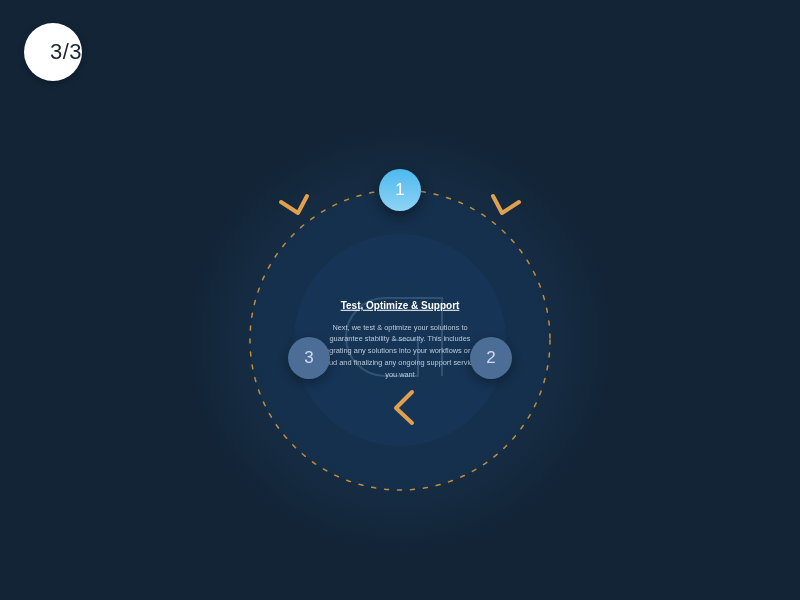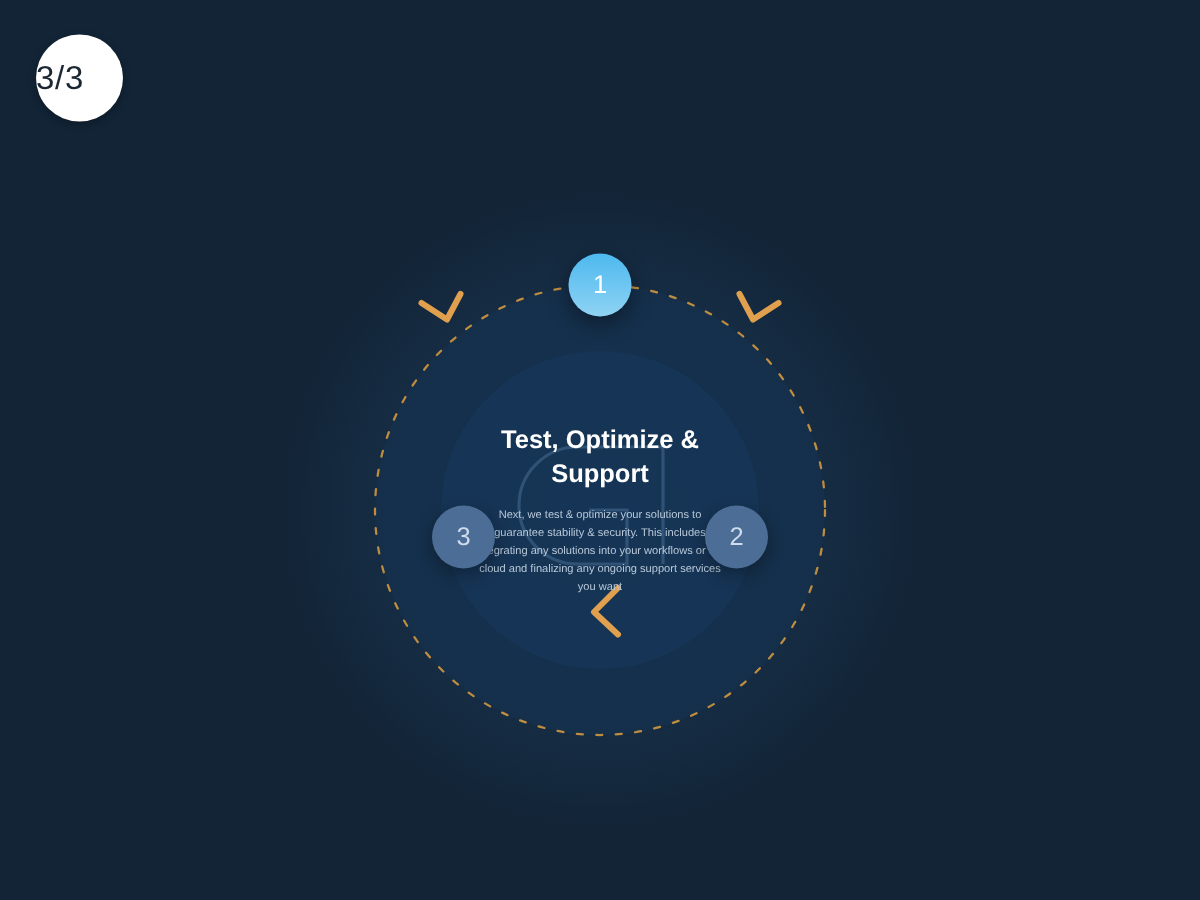--- a/index.html
+++ b/index.html
@@ -21,21 +21,21 @@
   .step-badge {
     position: absolute;
     left: 24px;
     top: 23px;
     width: 58px;
     height: 58px;
     border-radius: 50%;
     background: #ffffff;
     display: flex;
     align-items: center;
-    justify-content: flex-start;
+    justify-content: flex-end;
     box-shadow: 0 2px 6px rgba(0,0,0,0.28);
     z-index: 40;
   }
   .step-badge-text {
     color: #1b2733;
     font-size: 22px;
     font-weight: 400;
     letter-spacing: 0.5px;
     line-height: 1;
   }
@@ -131,24 +131,25 @@
     position: absolute;
     left: 50%;
     top: 50%;
     transform: translate(-50%, -50%);
     width: 168px;
     text-align: center;
     z-index: 15;
   }
   .center-title {
     color: #ffffff;
-    font-size: 17px;
+    font-size: 10px;
     font-weight: bold;
     line-height: 1.35;
     margin: 0 0 9px 0;
+    text-decoration: underline;
   }
   .center-body {
     color: #b9c9da;
     font-size: 7.4px;
     line-height: 1.62;
     margin: 0;
   }
 </style>
 </head>
 <body>

